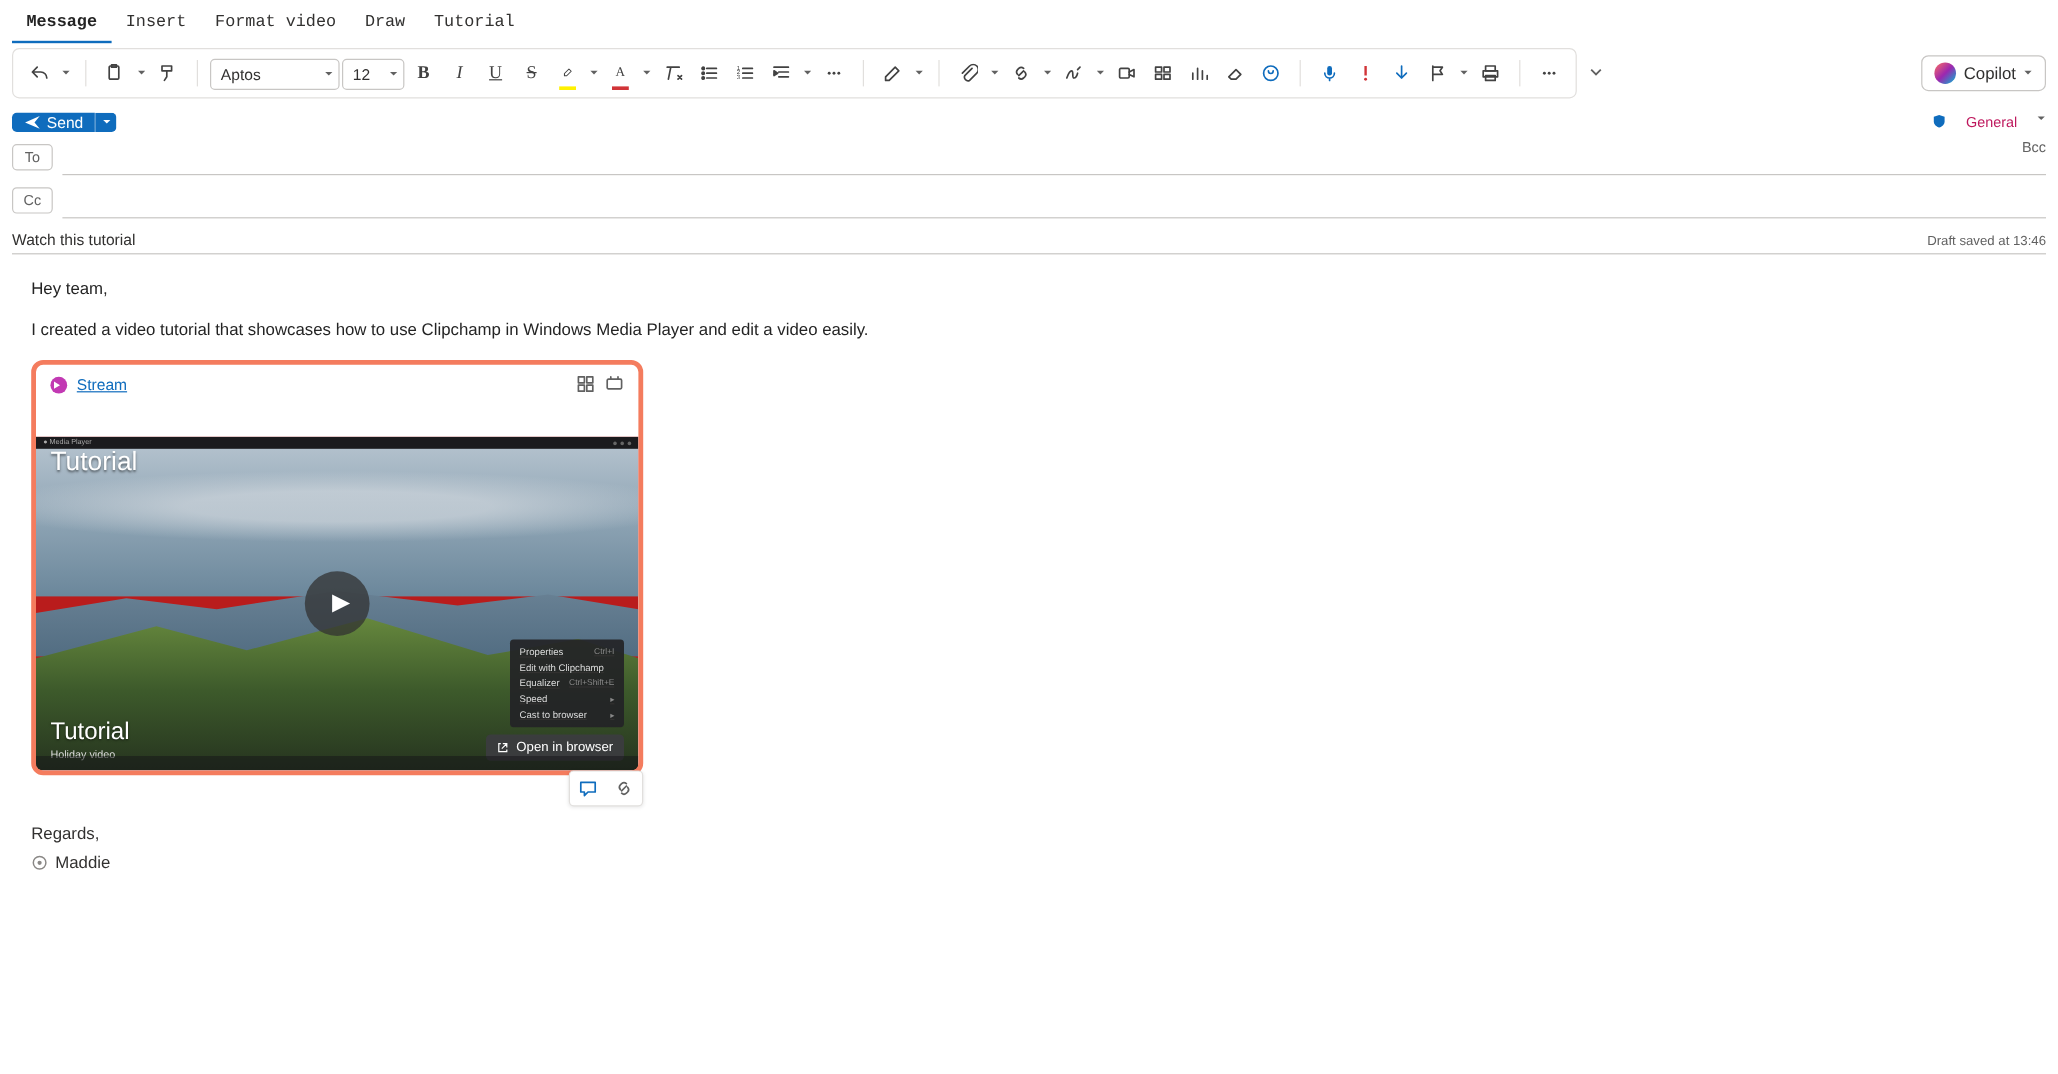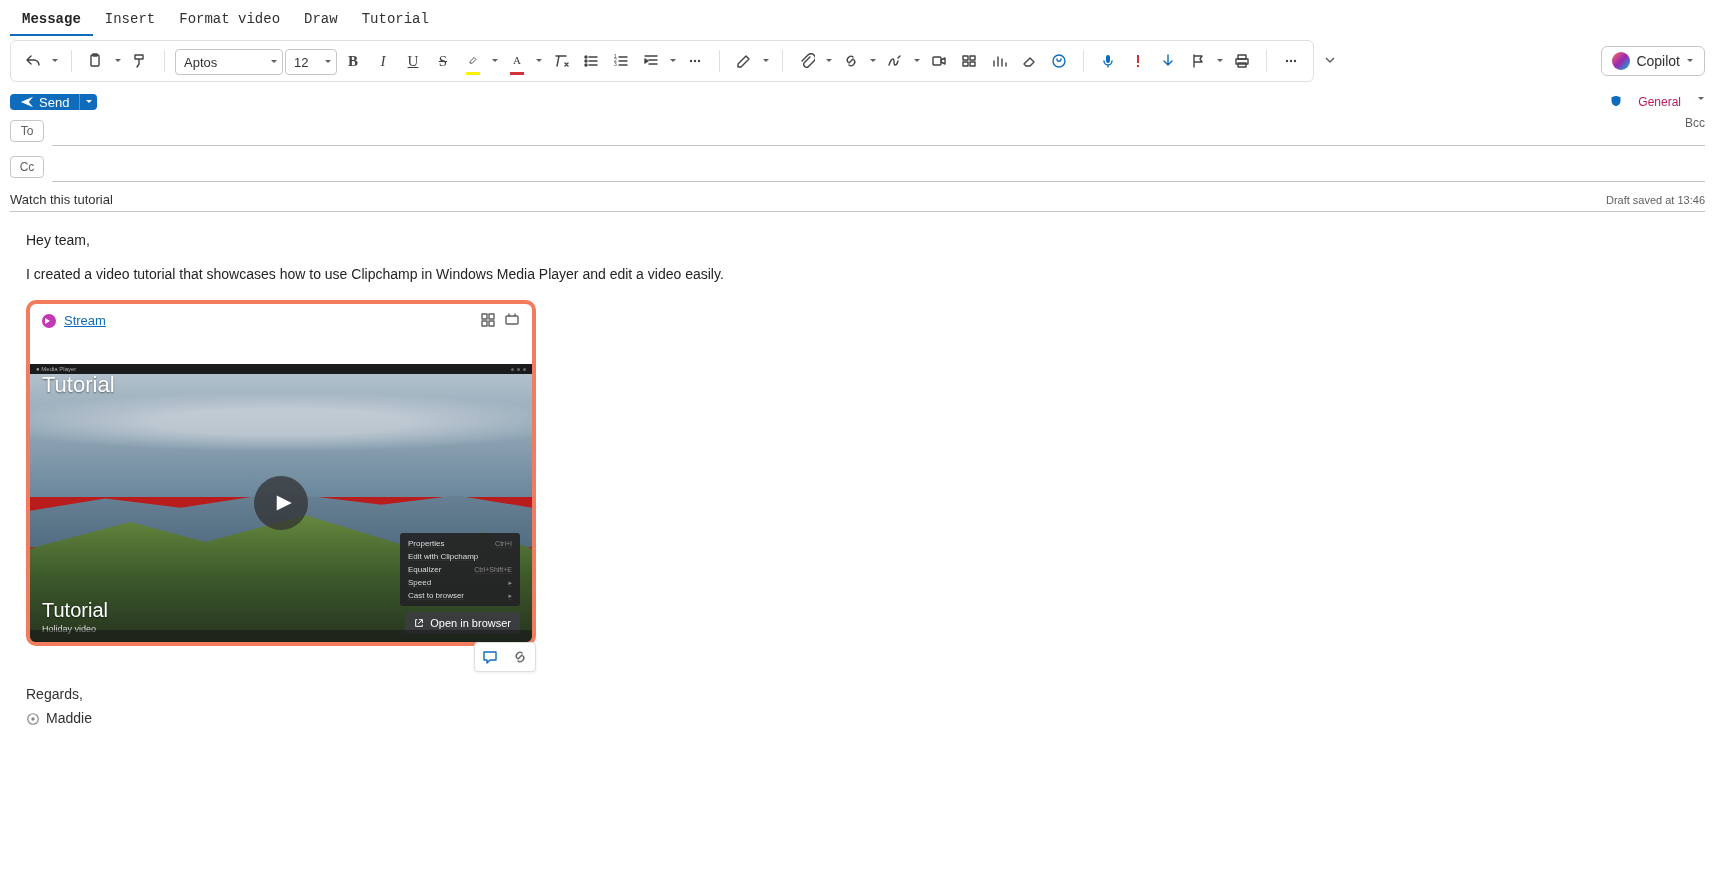--- a/index.html
+++ b/index.html
@@ -70,21 +70,21 @@
 .hills-far { position:absolute; top:44%; left:0; right:0; height:22%; background: linear-gradient(180deg,#6b8396,#526d82); clip-path: polygon(0 40%,15% 20%,30% 35%,50% 10%,70% 30%,85% 15%,100% 35%,100% 100%,0 100%); }
 .hills-near { position:absolute; top:52%; left:0; right:0; height:48%; background: linear-gradient(180deg,#6a8c3f,#3d5a2b,#26341f); clip-path: polygon(0 30%,20% 10%,35% 25%,55% 5%,75% 28%,90% 18%,100% 30%,100% 100%,0 100%); }
 
 .title-overlay-top { position:absolute; top:8px; left:12px; color:#fff; font-size:22px; font-weight:400; text-shadow:0 1px 2px rgba(0,0,0,0.5); }
 .title-overlay-bot { position:absolute; bottom:20px; left:12px; color:#fff; font-size:20px; font-weight:400; text-shadow:0 1px 2px rgba(0,0,0,0.6); }
 .sub-overlay-bot { position:absolute; bottom:8px; left:12px; color:#ddd; font-size:9px; }
 
 .play-btn { position:absolute; left:50%; top:50%; transform:translate(-50%,-50%); width:54px; height:54px; border-radius:50%; background: rgba(50,50,50,0.75); display:flex; align-items:center; justify-content:center; cursor:pointer; }
 .play-btn svg { width:20px; height:20px; fill:#fff; margin-left:3px; }
 
-.ctx-menu { position:absolute; right:12px; bottom:36px; background: rgba(35,35,38,0.92); border-radius:3px; padding:4px 0; width:120px;text-decoration:underline; }
+.ctx-menu { position:absolute; right:12px; bottom:36px; background: rgba(35,35,38,0.92); border-radius:3px; padding:4px 0; width:95px;text-decoration:underline; }
 .ctx-item { display:flex; align-items:center; justify-content: space-between; padding:2px 8px; font-size:8px; color:#ddd; gap:6px; }
 .ctx-item .kbd { font-size:7px; color:#888; }
 
 .open-browser { position:absolute; right:12px; bottom:8px; background: rgba(60,60,64,0.9); color:#fff; font-size:11px; padding:5px 9px; border-radius:4px; display:flex; align-items:center; gap:6px; cursor:pointer; }
 .open-browser svg { width:10px; height:10px; stroke:#fff; fill:none; }
 
 .video-topbar { position:absolute; top:0; left:0; right:0; height:10px; background:#1b1b1e; display:flex; align-items:center; justify-content:space-between; padding:0 6px; }
 .video-topbar .dot { width:3px; height:3px; background:#666; border-radius:50%; }
 .video-topbar .dots { display:flex; gap:3px; }
 

